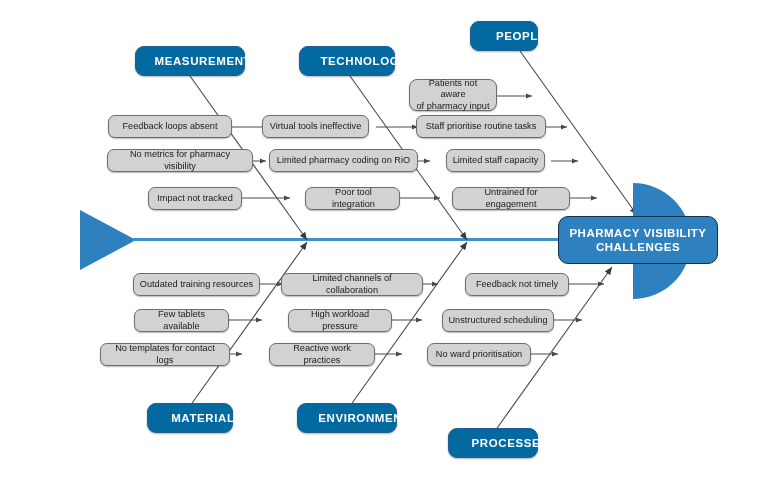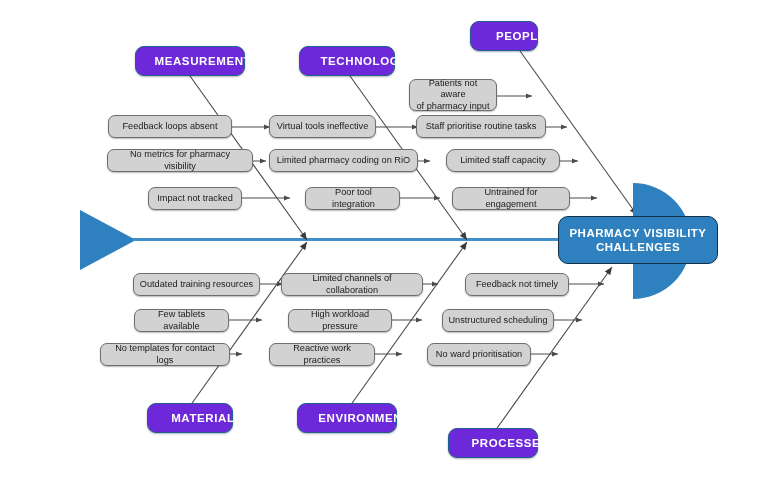--- a/index.html
+++ b/index.html
@@ -20,21 +20,21 @@
   #bones-svg {
     position: absolute;
     left: 0;
     top: 0;
     width: 768px;
     height: 482px;
   }
   
   .cat-box {
     position: absolute;
-    background: #6d28d9;
+    background: #0369a1;
     border: 1px solid #1F5F91;
     border-radius: 9px;
     color: #ffffff;
     font-size: 11.5px;
     font-weight: bold;
     letter-spacing: 0.6px;
     display: flex;
     align-items: center;
     justify-content: center;
     text-align: center;
@@ -156,32 +156,32 @@
   <div class="cat-box" style="left:297px; top:403px; width:100px; height:30px;">ENVIRONMENT</div>
 
   <div class="cat-box" style="left:448px; top:428px; width:90px; height:30px;">PROCESSES</div>
 
   <div class="cause-box" style="left:108px; top:115px; width:124px; height:23px;">Feedback loops absent</div>
 
   <div class="cause-box" style="left:107px; top:149px; width:146px; height:23px;">No metrics for pharmacy visibility</div>
 
   <div class="cause-box" style="left:148px; top:187px; width:94px; height:23px;">Impact not tracked</div>
 
-  <div class="cause-box" style="left:269px; top:115px; width:107px; height:23px;">Virtual tools ineffective</div>
+  <div class="cause-box" style="left:262px; top:115px; width:107px; height:23px;">Virtual tools ineffective</div>
 
   <div class="cause-box" style="left:269px; top:149px; width:149px; height:23px;">Limited pharmacy coding on RiO</div>
 
   <div class="cause-box" style="left:305px; top:187px; width:95px; height:23px;padding-left:7px;">Poor tool integration</div>
 
-  <div class="cause-box" style="left:409px; top:79px; width:88px; height:32px;">Patients not aware
+  <div class="cause-box" style="left:409px; top:79px; width:88px; height:32px;border-radius:8px;">Patients not aware
 of pharmacy input</div>
 
   <div class="cause-box" style="left:416px; top:115px; width:130px; height:23px;">Staff prioritise routine tasks</div>
 
-  <div class="cause-box" style="left:446px; top:149px; width:114px; height:23px;border-radius:9px;">Limited staff capacity</div>
+  <div class="cause-box" style="left:446px; top:149px; width:99px; height:23px;">Limited staff capacity</div>
 
   <div class="cause-box" style="left:452px; top:187px; width:118px; height:23px;">Untrained for engagement</div>
 
   <div class="cause-box" style="left:133px; top:273px; width:127px; height:23px;">Outdated training resources</div>
 
   <div class="cause-box" style="left:134px; top:309px; width:95px; height:23px;">Few tablets available</div>
 
   <div class="cause-box" style="left:100px; top:343px; width:130px; height:23px;">No templates for contact logs</div>
 
   <div class="cause-box" style="left:281px; top:273px; width:142px; height:23px;">Limited channels of collaboration</div>

